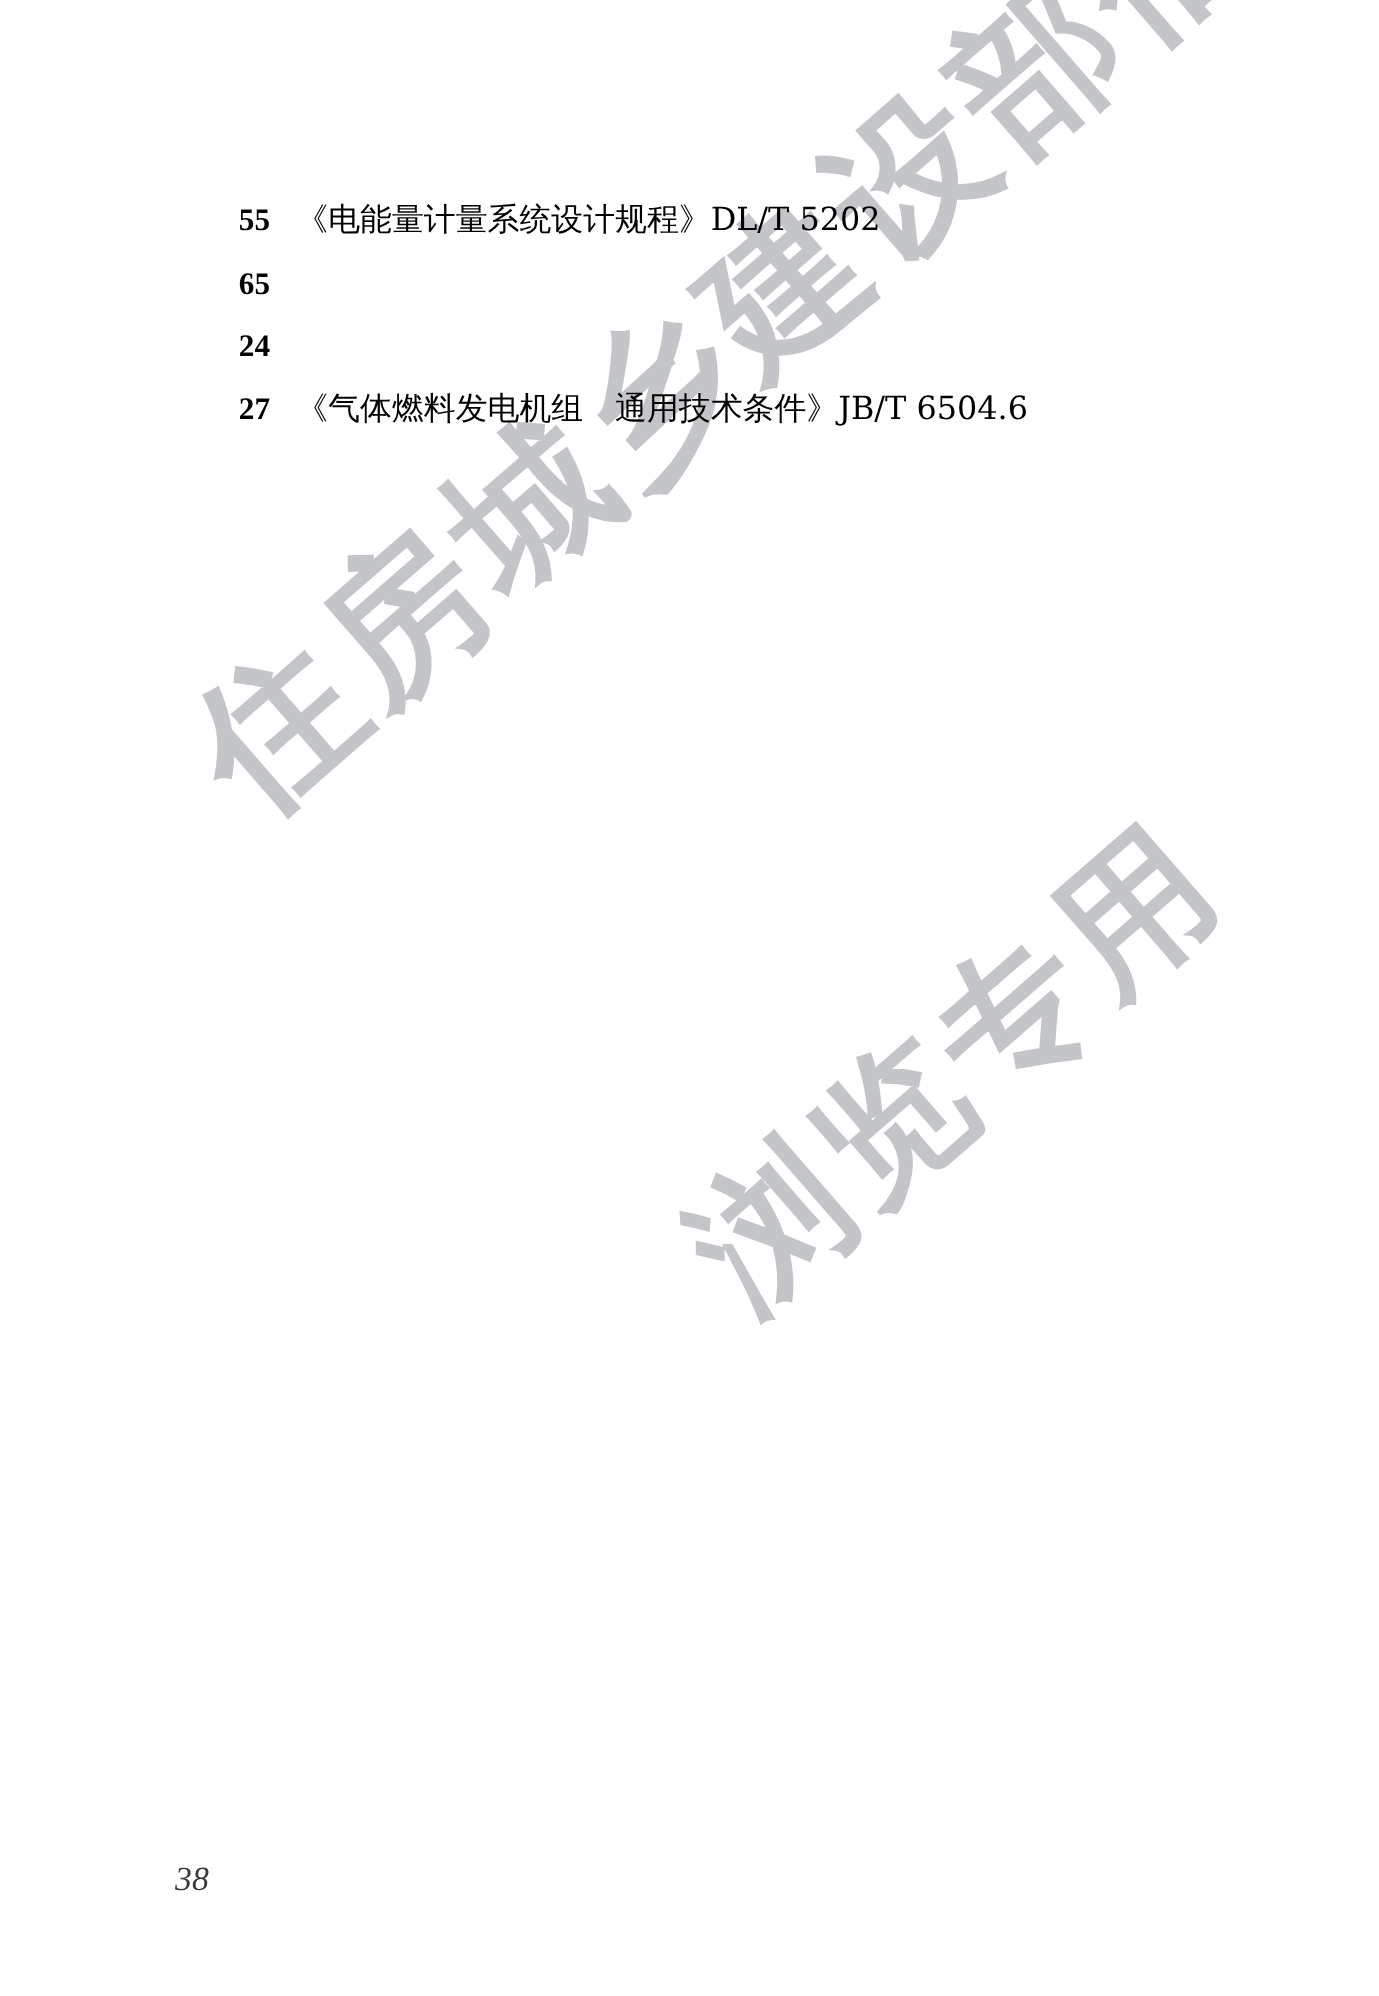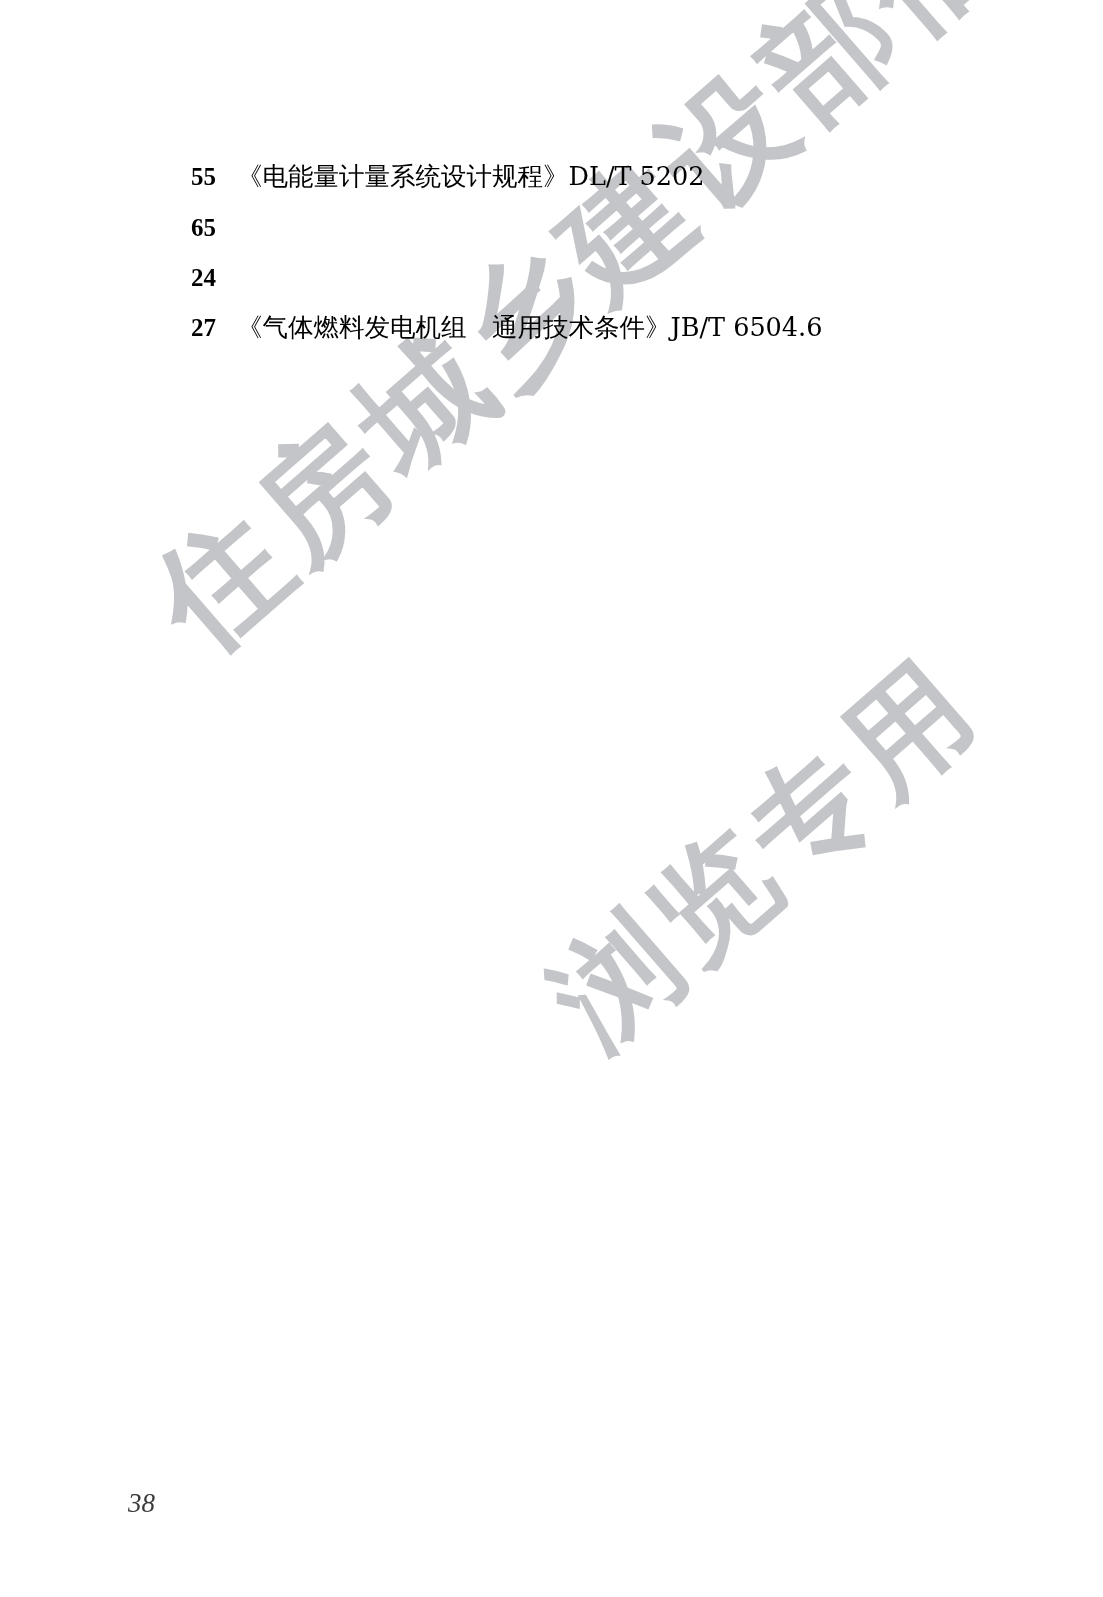--- a/index.html
+++ b/index.html
@@ -85,21 +85,21 @@
   }
   .ref-title {
     font-family: "DejaVu Serif", "Liberation Serif", serif;
     font-size: 25.5px;
     white-space: nowrap;
   }
 
   
   .page-number {
     position: absolute;
-    left: 128px;
+    left: 140px;
     bottom: 78px;
     font-family: "Liberation Serif", serif;
     font-style: italic;
     font-size: 27px;
     color: #3a3a3a;
     z-index: 2;
   }
 </style>
 </head>
 <body>

